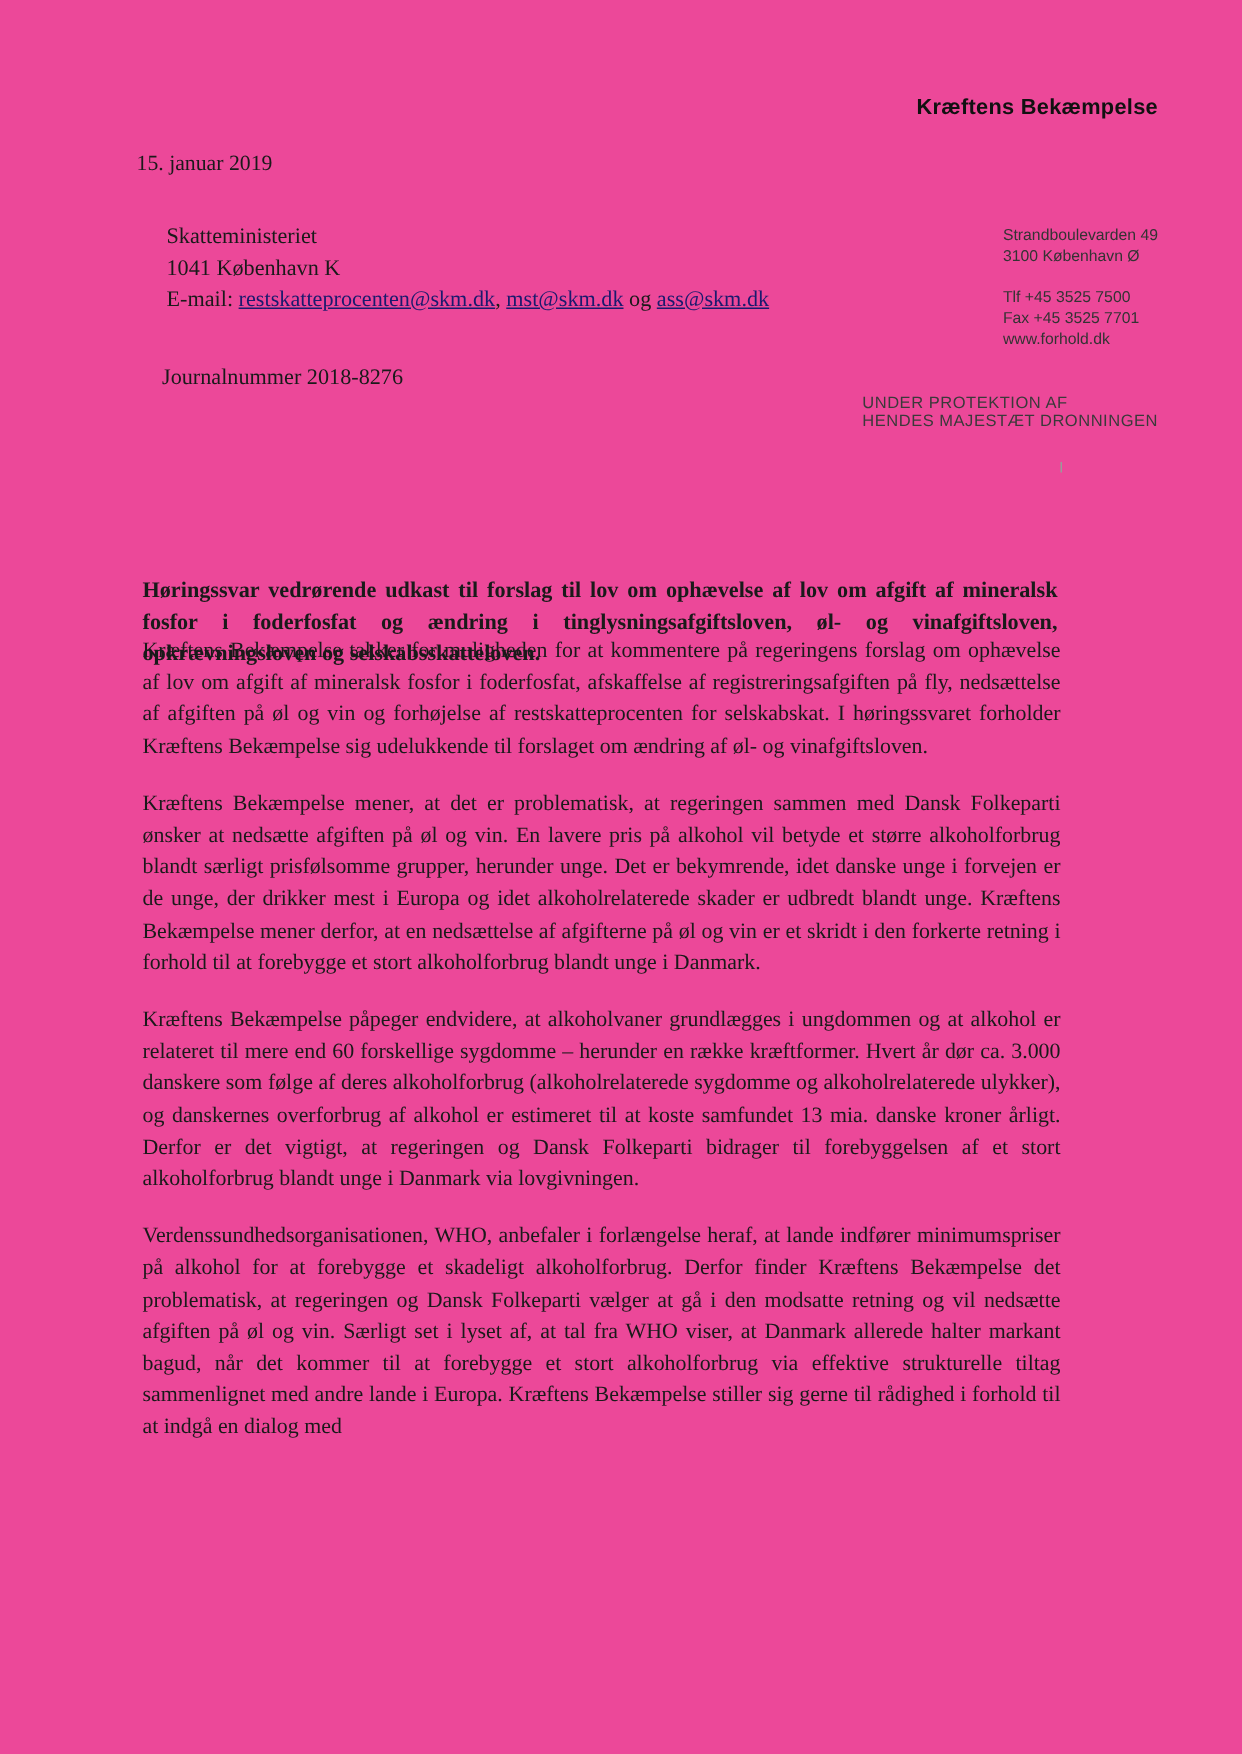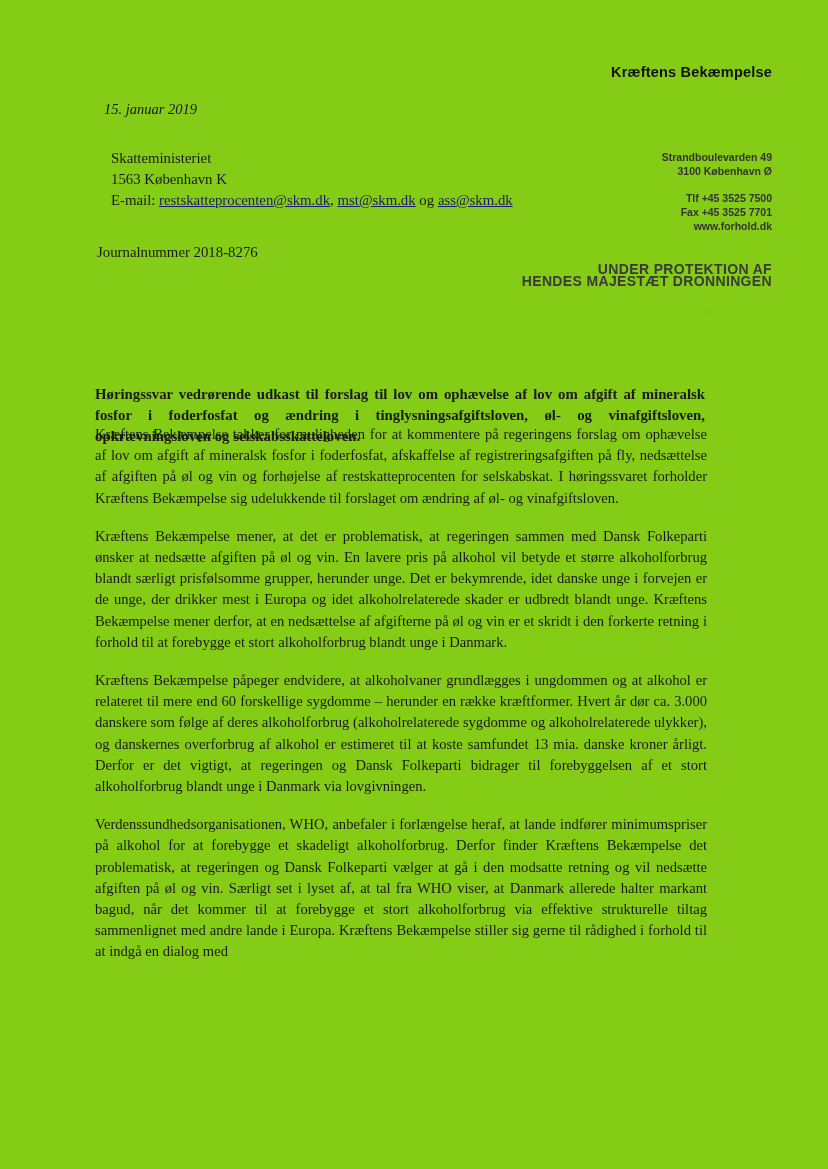--- a/index.html
+++ b/index.html
@@ -14,89 +14,85 @@
     font-family: "Liberation Serif", serif;
     color: #1a1a1a;
     overflow: hidden;
   }
 
   .page {
     position: absolute;
     left: 0; top: 0;
     width: 828px;
     height: 1169px;
-    background: #84cc16;
+    background: #ec4899;
   }
 
   
   .org-name {
     position: absolute;
     right: 56px;
     top: 64px;
     font-family: "Liberation Sans", sans-serif;
     font-weight: bold;
     font-size: 14.5px;
     letter-spacing: 0.2px;
     color: #111;
   }
 
   .letter-date {
     position: absolute;
-    left: 104px;
+    left: 91px;
     top: 101px;
     font-size: 14.5px;
-    font-style: italic;
   }
 
   .recipient {
     position: absolute;
     left: 111px;
     top: 148px;
     font-size: 14.8px;
     line-height: 21px;
   }
   .recipient div { white-space: nowrap; }
   .recipient a {
     color: #1a1a6e;
     text-decoration: underline;
   }
 
   .journal {
     position: absolute;
-    left: 97px;
+    left: 108px;
     top: 244px;
     font-size: 14.8px;
   }
 
   
   .contact {
     position: absolute;
     right: 56px;
     top: 150px;
-    text-align: right;
     font-family: "Liberation Sans", sans-serif;
     font-size: 10.5px;
     line-height: 14px;
     color: #333;
-    font-weight: bold;
   }
   .contact .gap { height: 13px; }
   .contact .web { }
 
   .patron {
     position: absolute;
     right: 56px;
     top: 263px;
-    text-align: right;
     font-family: "Liberation Sans", sans-serif;
-    font-size: 14px;
+    font-size: 11px;
     line-height: 12px;
     letter-spacing: 0.35px;
     color: #3a3a3a;
-    font-weight: bold;
+    font-weight: normal;
   }
 
   .tick {
     position: absolute;
     right: 120px;
     top: 308px;
     width: 1px;
     height: 7px;
     background: #9a9a9a;
   }
@@ -132,21 +128,21 @@
 <body>
 
 <div class="page">
 
   <div class="org-name">Kræftens Bekæmpelse</div>
 
   <div class="letter-date">15. januar 2019</div>
 
   <div class="recipient">
     <div>Skatteministeriet</div>
-    <div>1563 København K</div>
+    <div>1041 København K</div>
     <div><span>E-mail: </span><a href="#">restskatteprocenten@skm.dk</a><span>, </span><a href="#">mst@skm.dk</a><span> og </span><a href="#">ass@skm.dk</a></div>
   </div>
 
   <div class="journal">Journalnummer 2018-8276</div>
 
   <div class="contact">
     <div>Strandboulevarden 49</div>
     <div>3100 København Ø</div>
     <div class="gap"></div>
     <div>Tlf +45 3525 7500</div>

